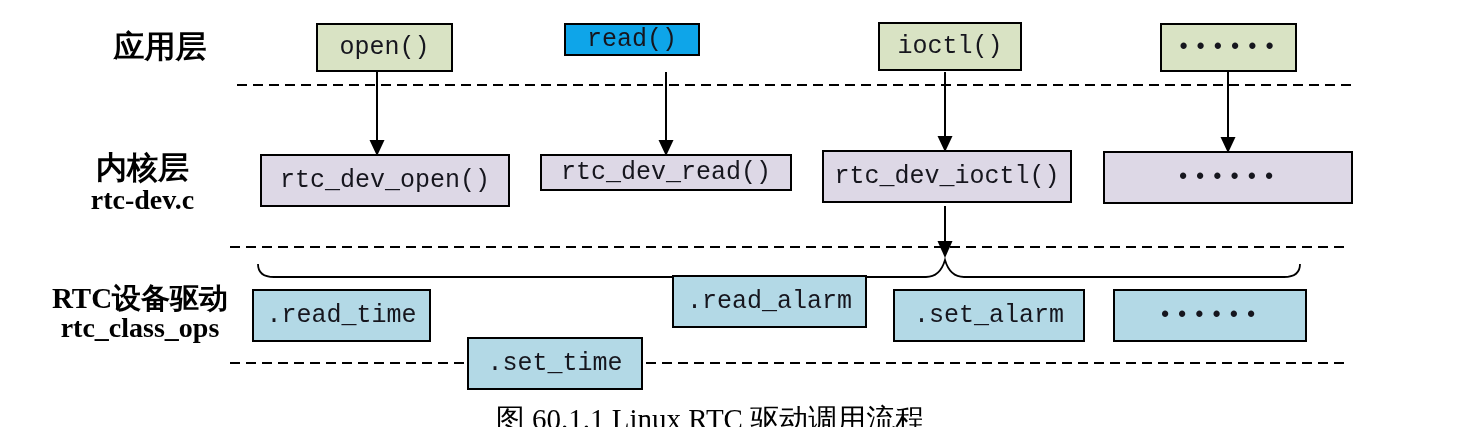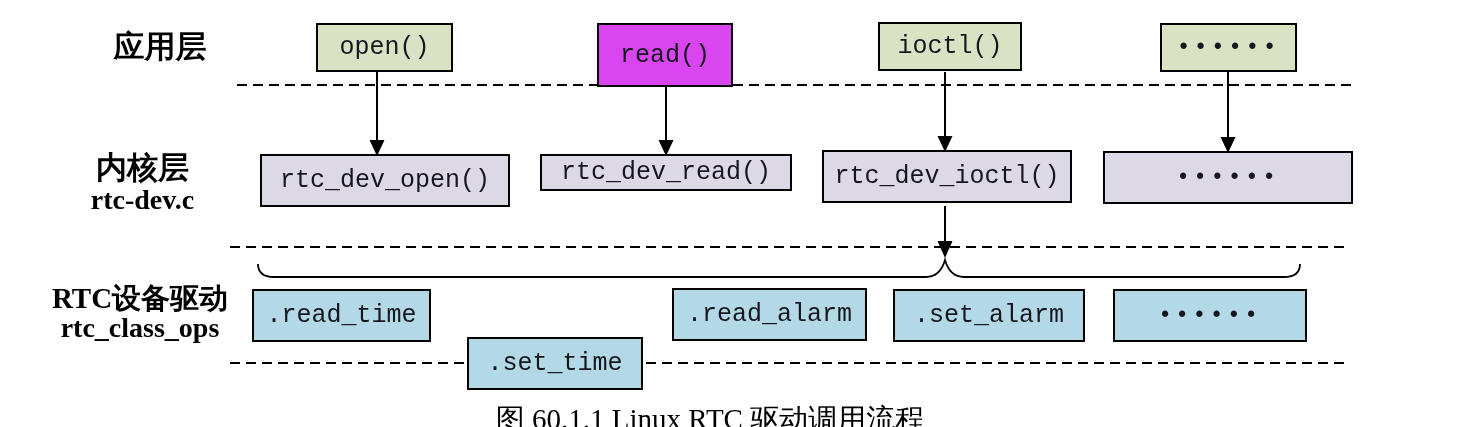--- a/index.html
+++ b/index.html
@@ -99,21 +99,21 @@
   </div>
 
   <div class="layer-label" style="left:35px; top:283px; width:210px;">
     <div class="zh" style="font-size:29px;">RTC设备驱动</div>
     <div class="latin">rtc_class_ops</div>
   </div>
 
   <div class="box app" style="left: 316px; top: 23px; width: 137px; height: 49px; background: rgb(217, 227, 196);">
     <span>open()</span>
   </div>
-  <div class="box app" style="left: 597px; top: 23px; width: 136px; height: 64px; background: #d946ef;">
+  <div class="box app" style="left: 564px; top: 23px; width: 136px; height: 33px; background: #0ea5e9;">
     <span>read()</span>
   </div>
   <div class="box app" style="left: 878px; top: 22px; width: 144px; height: 49px; background: rgb(217, 227, 196);">
     <span>ioctl()</span>
   </div>
   <div class="box app" style="left: 1160px; top: 23px; width: 137px; height: 49px; background: rgb(217, 227, 196);">
     <span class="dots">••••••</span>
   </div>
 
   <div class="box kernel" style="left: 260px; top: 154px; width: 250px; height: 53px; background: rgb(221, 216, 230);">
@@ -128,21 +128,21 @@
   <div class="box kernel" style="left: 1103px; top: 151px; width: 250px; height: 53px; background: rgb(221, 216, 230);">
     <span class="dots">••••••</span>
   </div>
 
   <div class="box ops" style="left: 252px; top: 289px; width: 179px; height: 53px; background: rgb(179, 217, 230);">
     <span>.read_time</span>
   </div>
   <div class="box ops" style="left: 467px; top: 289px; width: 176px; height: 53px; background: rgb(179, 217, 230); margin-top: 48px;">
     <span>.set_time</span>
   </div>
-  <div class="box ops" style="left: 672px; top: 288px; width: 195px; height: 53px; background: rgb(179, 217, 230); align-items: center;">
+  <div class="box ops" style="left: 672px; top: 275px; width: 195px; height: 53px; background: rgb(179, 217, 230); align-items: center;">
     <span>.read_alarm</span>
   </div>
   <div class="box ops" style="left: 893px; top: 289px; width: 192px; height: 53px; background: rgb(179, 217, 230);">
     <span>.set_alarm</span>
   </div>
   <div class="box ops" style="left: 1113px; top: 289px; width: 194px; height: 53px; background: rgb(179, 217, 230);">
     <span class="dots">••••••</span>
   </div>
 
   <div id="figure-caption">图 60.1.1 Linux RTC 驱动调用流程</div>

